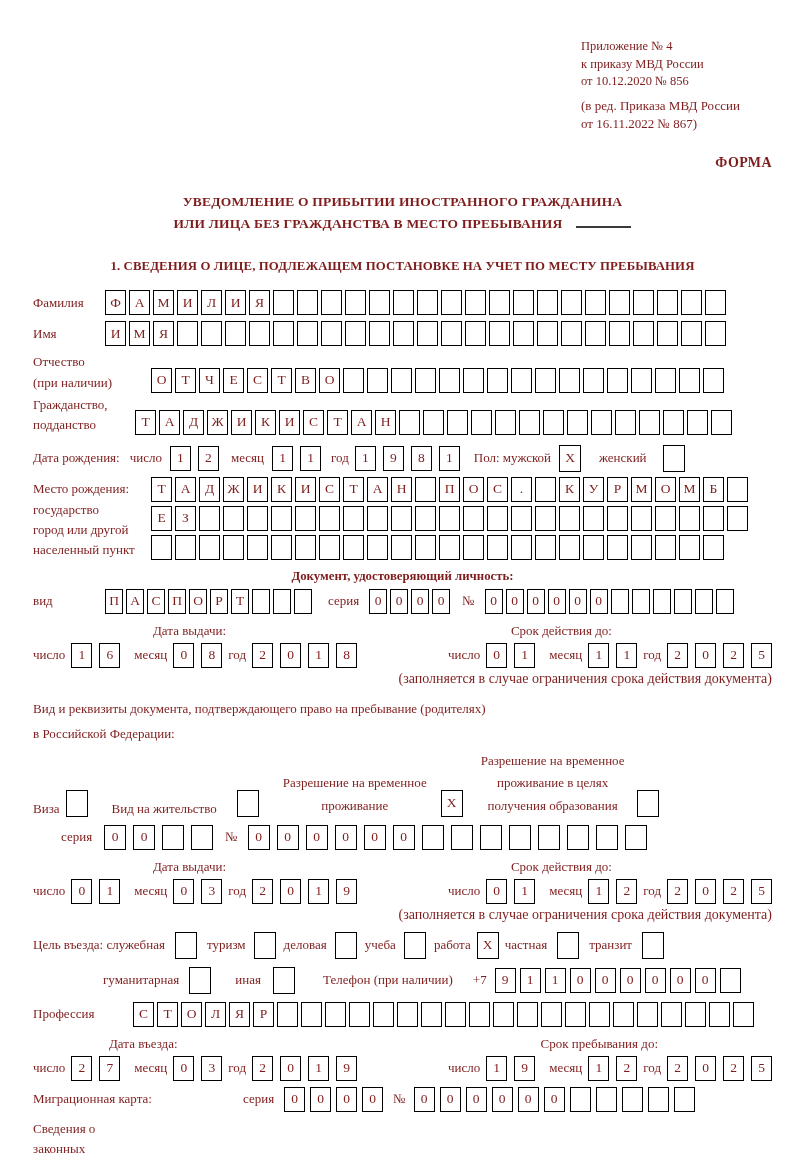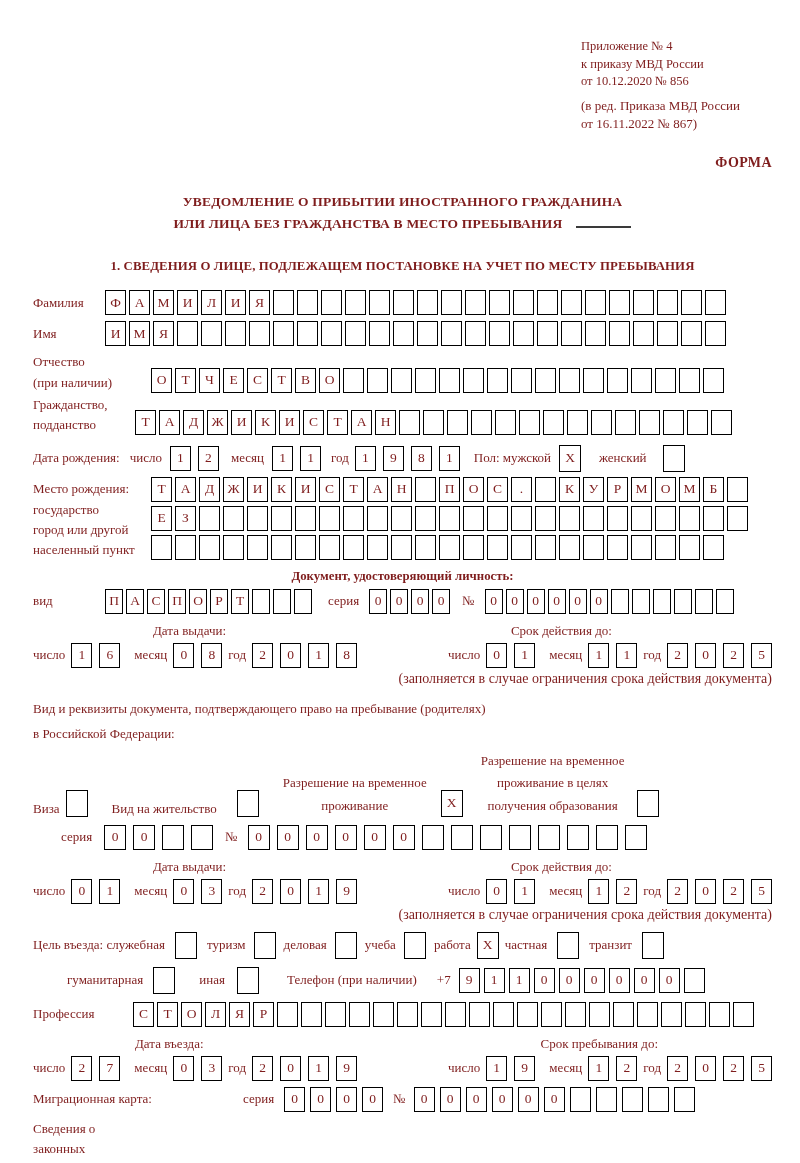--- a/index.html
+++ b/index.html
@@ -528,21 +528,21 @@
     <span class="gap6">частная</span>
     <div class="cbox gap10">
         <div class="cell"></div>
       </div>
     <span class="gap10">транзит</span>
     <div class="cbox gap10">
         <div class="cell"></div>
       </div>
   </div>
 
-  <div class="frow" style="margin-top:8px;margin-left:34px">
+  <div class="frow" style="margin-top:8px;margin-left:70px">
     <span>гуманитарная</span>
     <div class="cbox gap10">
         <div class="cell"></div>
       </div>
     <span class="gap24">иная</span>
     <div class="cbox gap12">
         <div class="cell"></div>
       </div>
     <span class="gap28">Телефон (при наличии)</span>
     <span class="gap20">+7</span>
@@ -586,21 +586,21 @@
         <div class="cell"></div>
         <div class="cell"></div>
         <div class="cell"></div>
         <div class="cell"></div>
         <div class="cell"></div>
         <div class="cell"></div>
       </div>
   </div>
 
   <div class="hdrrow">
-    <span style="margin-left:102px">Дата въезда:</span>
+    <span style="margin-left:76px">Дата въезда:</span>
     <span style="margin-left:auto;margin-right:114px">Срок пребывания до:</span>
   </div>
 
   <div class="daterow">
     <div class="dgroup">
       <span>число</span>
       <div class="cells dcells">
           <div class="cell">2</div>
           <div class="cell">7</div>
         </div>

